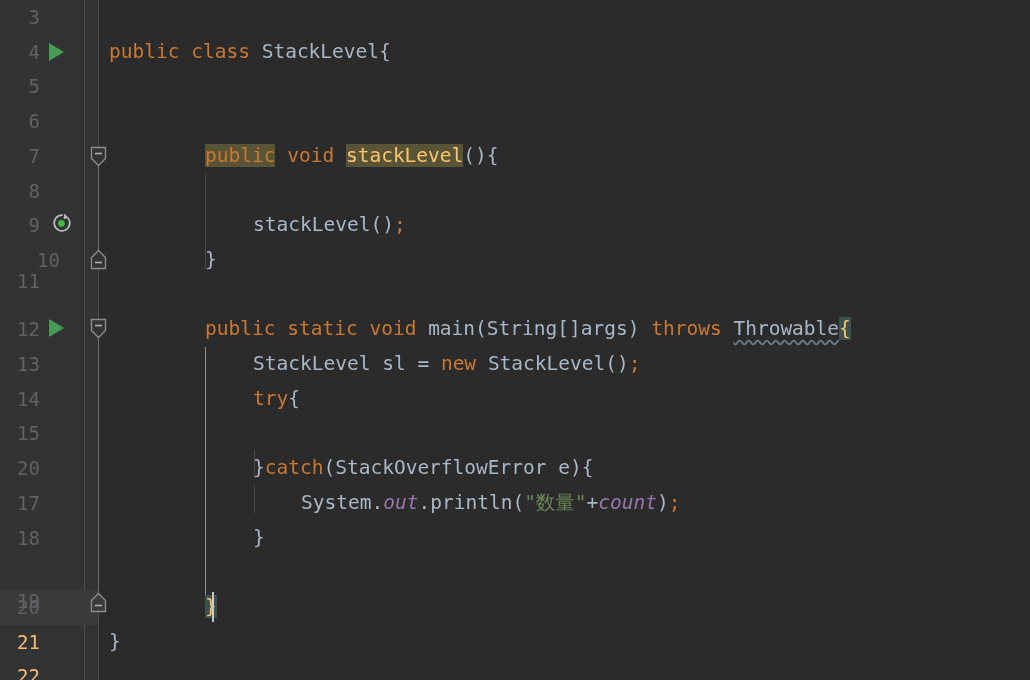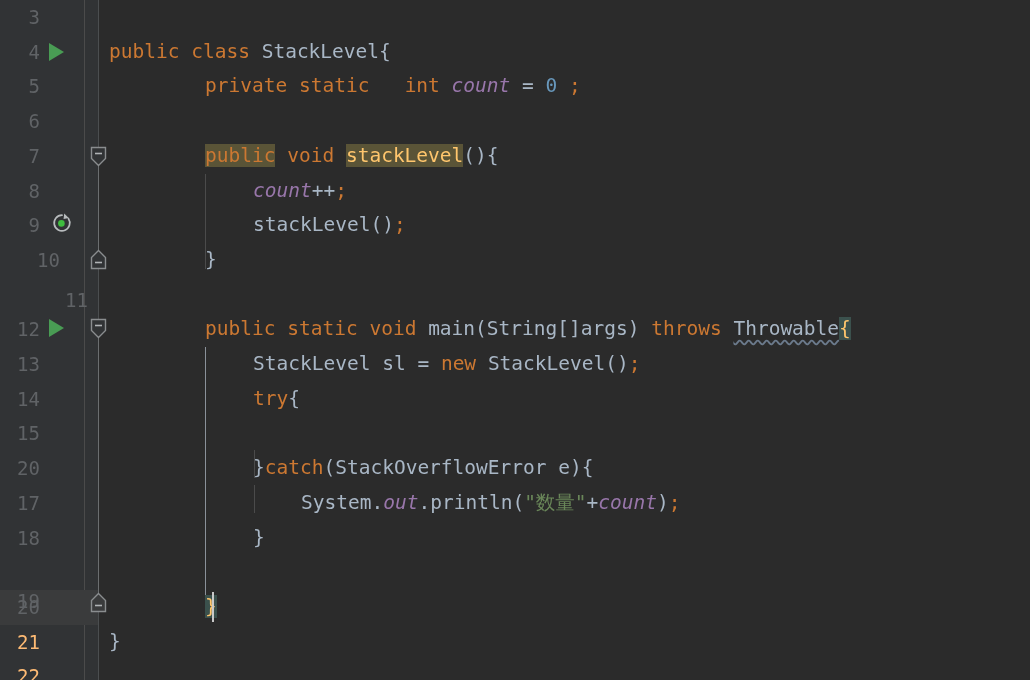--- a/index.html
+++ b/index.html
@@ -171,21 +171,21 @@
   <div id="gutter-sep"></div>
 
   <div class="ln" style="top:0px;">3</div>
   <div class="ln" style="top:34.7px;">4</div>
   <div class="ln" style="top:69.4px;">5</div>
   <div class="ln" style="top:104.1px;">6</div>
   <div class="ln" style="top:138.8px;">7</div>
   <div class="ln" style="top:173.5px;">8</div>
   <div class="ln" style="top:208.2px;">9</div>
   <div class="ln" style="top:242.9px;padding-left:20px;">10</div>
-  <div class="ln" style="top:283px;padding-left:48px;">11</div>
+  <div class="ln" style="top:264px;">11</div>
   <div class="ln" style="top:312.3px;">12</div>
   <div class="ln" style="top:347px;">13</div>
   <div class="ln" style="top:381.7px;">14</div>
   <div class="ln" style="top:416.4px;">15</div>
   <div class="ln" style="top:451.1px;">20</div>
   <div class="ln" style="top:485.8px;">17</div>
   <div class="ln" style="top:520.5px;">18</div>
   <div class="ln" style="top:584px;">19</div>
   <div class="ln" style="top:589.9px;">20</div>
   <div class="ln dim" style="top:624.6px;">21</div>
@@ -238,27 +238,25 @@
     <div class="guide active" style="left:106px; top:347px; height:250px;"></div>
     <div class="guide" style="left:155px; top:450px; height:28px;"></div>
     <div class="guide" style="left:155px; top:485px; height:28px;"></div>
 
     <div id="caret" style="left:113px; top:592px;"></div>
 
     <div class="line" style="top:0px; left:10px;"></div>
 
     <div class="line" style="top:34.7px; left:10px;text-align:right;"><span class="kw">public</span><span> </span><span class="kw">class</span><span> </span><span class="cls">StackLevel</span><span class="punc">{</span></div>
 
-    <div class="line" style="top:69.4px; left:106px;"><span class="kw">private</span><span> </span><span class="kw">static</span><span>   </span><span class="kw">int</span><span> </span><span class="fld">count</span><span> </span><span class="punc">=</span><span> </span><span class="num">0</span><span> </span><span class="semi">;</span></div>
 
     <div class="line" style="top:104.1px; left:10px;"></div>
 
     <div class="line" style="top:138.8px; left:106px;"><span class="kw ident-hl">public</span><span> </span><span class="kw">void</span><span> </span><span class="ident-hl" style="color:#ffc66d;">stackLevel</span><span class="punc">()</span><span class="punc">{</span></div>
 
-    <div class="line" style="top:173.5px; left:154px;"><span class="fld">count</span><span class="punc">++</span><span class="semi">;</span></div>
 
     <div class="line" style="top:208.2px; left:154px;"><span class="pl">stackLevel()</span><span class="semi">;</span></div>
 
     <div class="line" style="top:242.9px; left:106px;"><span class="punc">}</span></div>
 
     <div class="line" style="top:277.6px; left:10px;"></div>
 
     <div class="line" style="top:312.3px; left:106px;text-align:right;"><span class="kw">public</span><span> </span><span class="kw">static</span><span> </span><span class="kw">void</span><span> </span><span class="pl">main</span><span class="pl">(String[]args)</span><span> </span><span class="kw">throws</span><span> </span><span class="cls warn">Throwable</span><span class="brace-hl">{</span></div>
 
     <div class="line" style="top:347px; left:154px;"><span class="cls">StackLevel</span><span> </span><span class="pl">sl</span><span> </span><span class="punc">=</span><span> </span><span class="kw">new</span><span> </span><span class="cls">StackLevel()</span><span class="semi">;</span></div>

